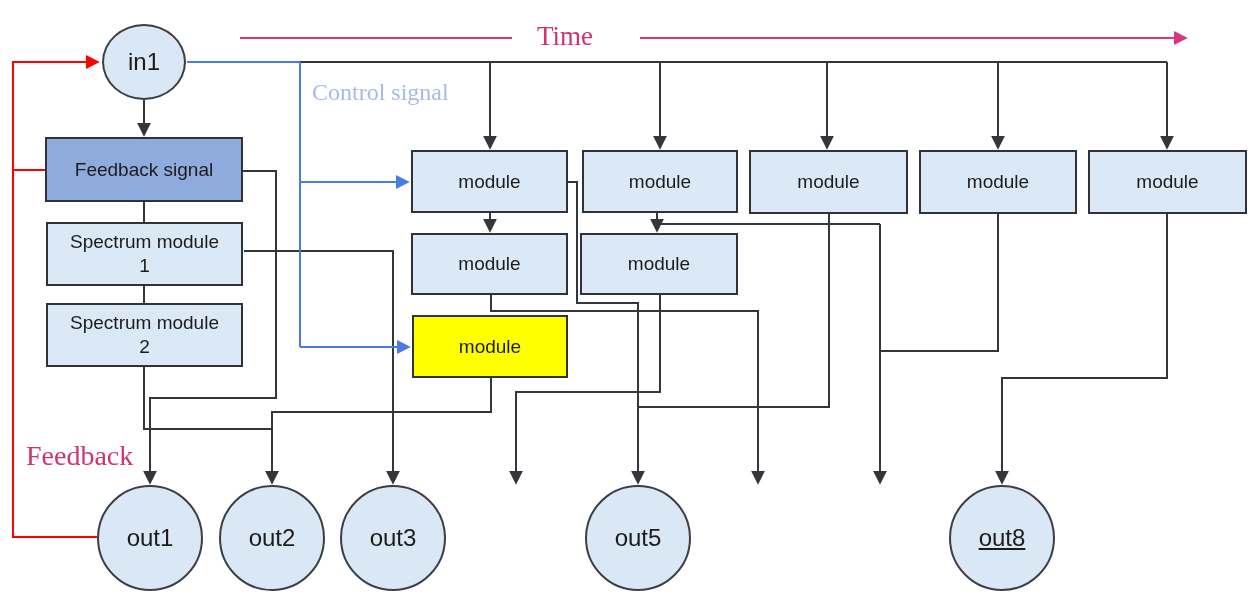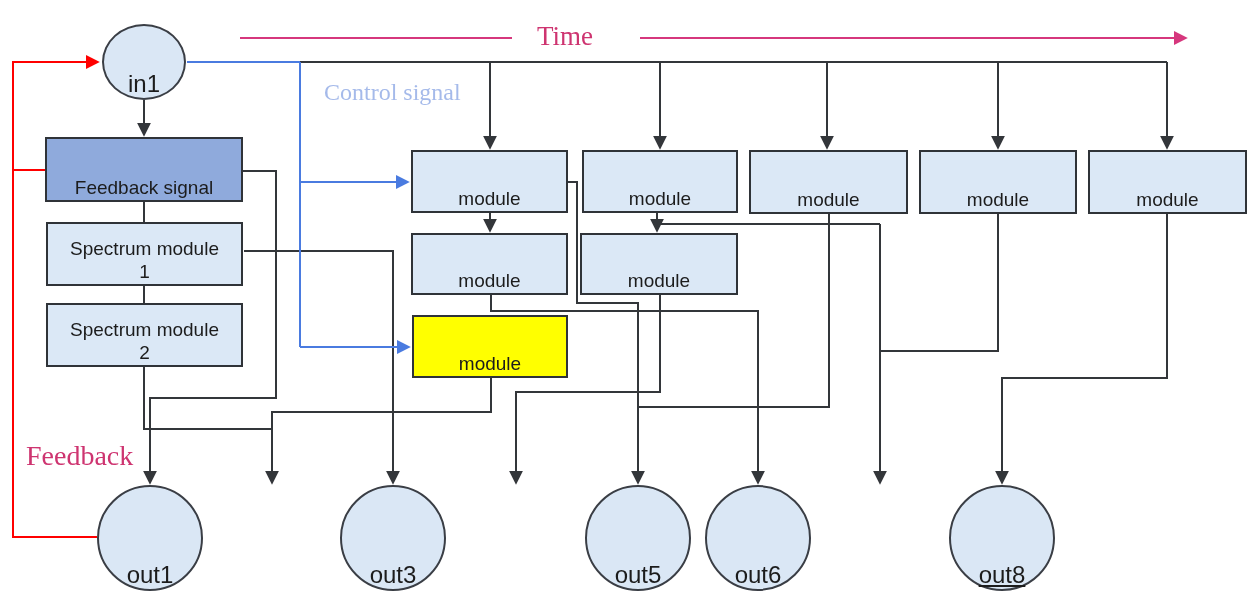--- a/index.html
+++ b/index.html
@@ -1,28 +1,28 @@
 <!DOCTYPE html>
 <html><head>
 <meta charset="utf-8">
 <style>
   html,body{margin:0;padding:0;background:#ffffff;}
   .stage{position:relative;width:1253px;height:611px;background:#ffffff;overflow:hidden;
          font-family:"Liberation Sans", sans-serif;}
   .layer{position:absolute;left:0;top:0;width:1253px;height:611px;}
   svg.layer{pointer-events:none;}
-  .node{position:absolute;display:flex;align-items:flex-end;justify-content:center;
+  .node{position:absolute;display:flex;align-items:center;justify-content:center;
         text-align:center;box-sizing:border-box;color:#1c1c1c;}
   .box{background:#dbe8f6;border:2px solid #2f3338;font-size:19px;line-height:1.25;}
   .box.dark{background:#8faadc;}
   .box.yellow{background:#ffff00;}
   .circle{background:#dae7f5;border:2px solid #3a3e45;border-radius:50%;font-size:24px;}
   .flabel{position:absolute;font-family:"Liberation Serif", serif;white-space:nowrap;}
   .time-label{color:#ce3470;font-size:27px;}
-  .control-label{color:#a5baea;font-size:24px;margin-left:12px;}
+  .control-label{color:#a5baea;font-size:24px;}
   .feedback-label{color:#ce3470;font-size:28px;}
   .two-line span{display:block;}
 </style>
 </head>
 <body>
 
 <div class="stage">
 
   <div class="layer">
 
@@ -71,28 +71,28 @@
     <div class="node box" style="left:919px;top:150px;width:158px;height:64px;">
       <span>module</span>
     </div>
     <div class="node box" style="left:1088px;top:150px;width:159px;height:64px;">
       <span>module</span>
     </div>
 
     <div class="node circle" style="left:97px;top:485px;width:106px;height:106px;">
       <span>out1</span>
     </div>
+    <div class="node circle" style="left:219px;top:485px;width:106px;height:106px;">
+      <span>out2</span>
+    </div>
     <div class="node circle" style="left:340px;top:485px;width:106px;height:106px;">
       <span>out3</span>
     </div>
     <div class="node circle" style="left:585px;top:485px;width:106px;height:106px;">
       <span>out5</span>
-    </div>
-    <div class="node circle" style="left:705px;top:485px;width:106px;height:106px;">
-      <span>out6</span>
     </div>
     <div class="node circle" style="left:949px;top:485px;width:106px;height:106px;text-decoration:underline;">
       <span>out8</span>
     </div>
   </div>
 
   <svg class="layer" viewBox="0 0 1253 611">
     <defs>
       <marker id="ab" viewBox="0 0 10 10" refX="8" refY="5" markerWidth="7" markerHeight="7" orient="auto">
         <path d="M0,0 L10,5 L0,10 z" fill="#33363a"></path>

